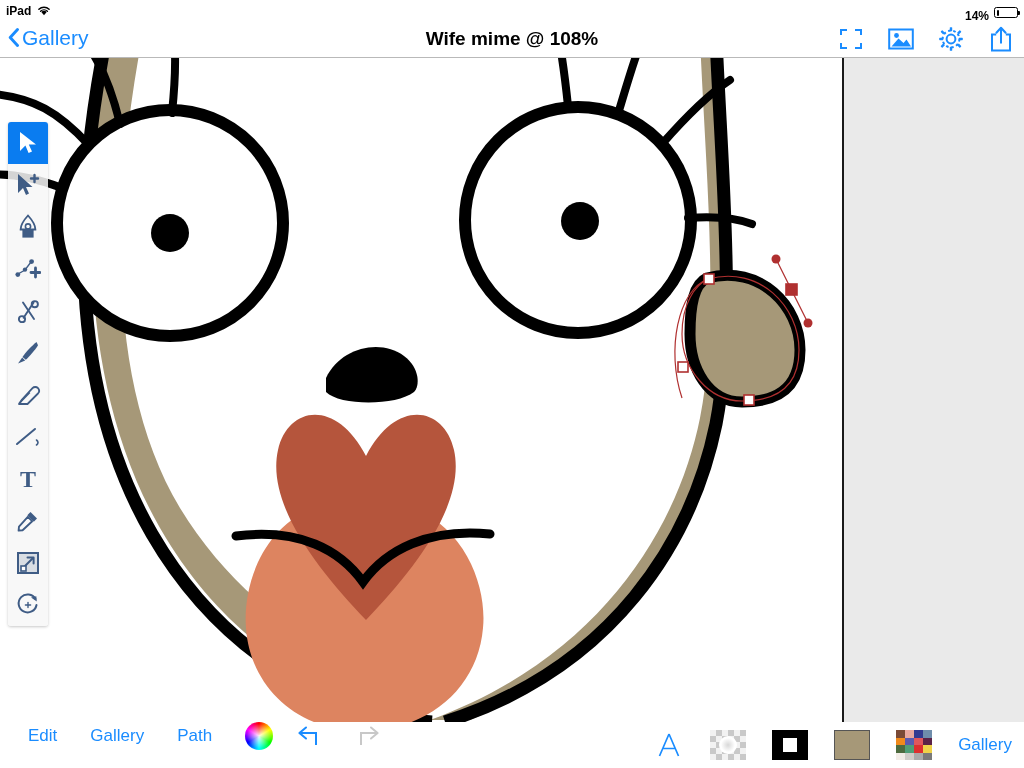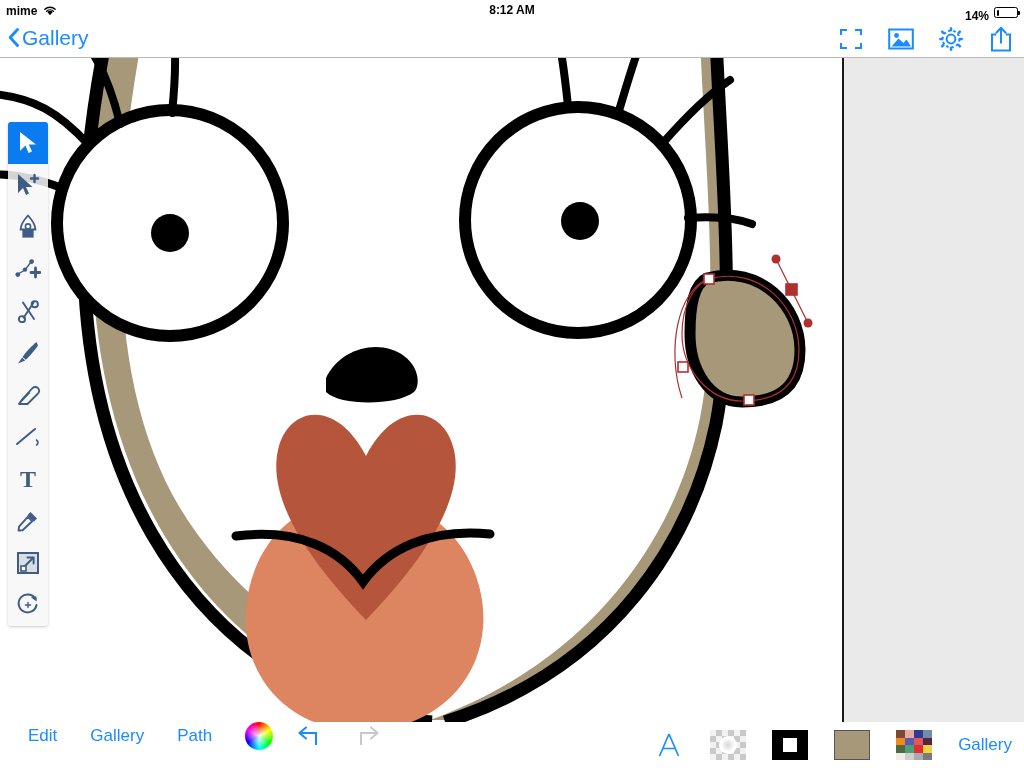--- a/index.html
+++ b/index.html
@@ -83,47 +83,47 @@
   .layers-label{font-size:17px;color:#1a8cff;cursor:pointer;}
   .a-icon{width:30px;height:30px;cursor:pointer;}
 </style>
 </head>
 <body>
 
 <div id="app">
 
   <div class="statusbar">
     <div class="sb-left">
-      <span class="sb-label">mime</span>
+      <span class="sb-label">iPad</span>
       <span>
         <svg width="14" height="11" viewBox="0 0 14 11">
           <path d="M7 10.2 L4.3 6.9 a4.3 4.3 0 0 1 5.4 0 Z" fill="#000"></path>
           <path d="M1.9 4.3 a7.5 7.5 0 0 1 10.2 0" stroke="#000" stroke-width="1.5" fill="none" stroke-linecap="round"></path>
           <path d="M3.6 6.2 a5 5 0 0 1 6.8 0" stroke="#000" stroke-width="1.4" fill="none" stroke-linecap="round"></path>
         </svg>
       </span>
     </div>
-    <div class="sb-time">8:12 AM</div>
     <div class="sb-right">
       <span class="sb-batt-pct">14%</span>
       <span class="batt">
           <i class="batt-fill" id="battfill" style="width: 2.9px;"></i>
         </span>
     </div>
   </div>
 
   <div class="navbar">
     <div class="nav-back">
       <span class="chev">
         <svg width="11" height="19" viewBox="0 0 11 19">
             <path d="M9.5 1.6 L2.2 9.5 L9.5 17.4" stroke="#1a8cff" stroke-width="2.9" fill="none" stroke-linecap="round" stroke-linejoin="round"></path>
           </svg>
       </span>
       <span class="nav-back-label">Gallery</span>
     </div>
+    <div class="nav-title">Wife mime @ 108%</div>
     <div class="nav-icons">
       <span class="nav-ico">
         <svg width="24" height="22" viewBox="0 0 24 22">
           <g stroke="#1a8cff" stroke-width="2" fill="none">
             <path d="M2 7 V2 H8"></path>
               <path d="M16 2 H22 V7"></path>
               <path d="M22 15 V20 H16"></path>
               <path d="M8 20 H2 V15"></path>
           </g>
         </svg>

